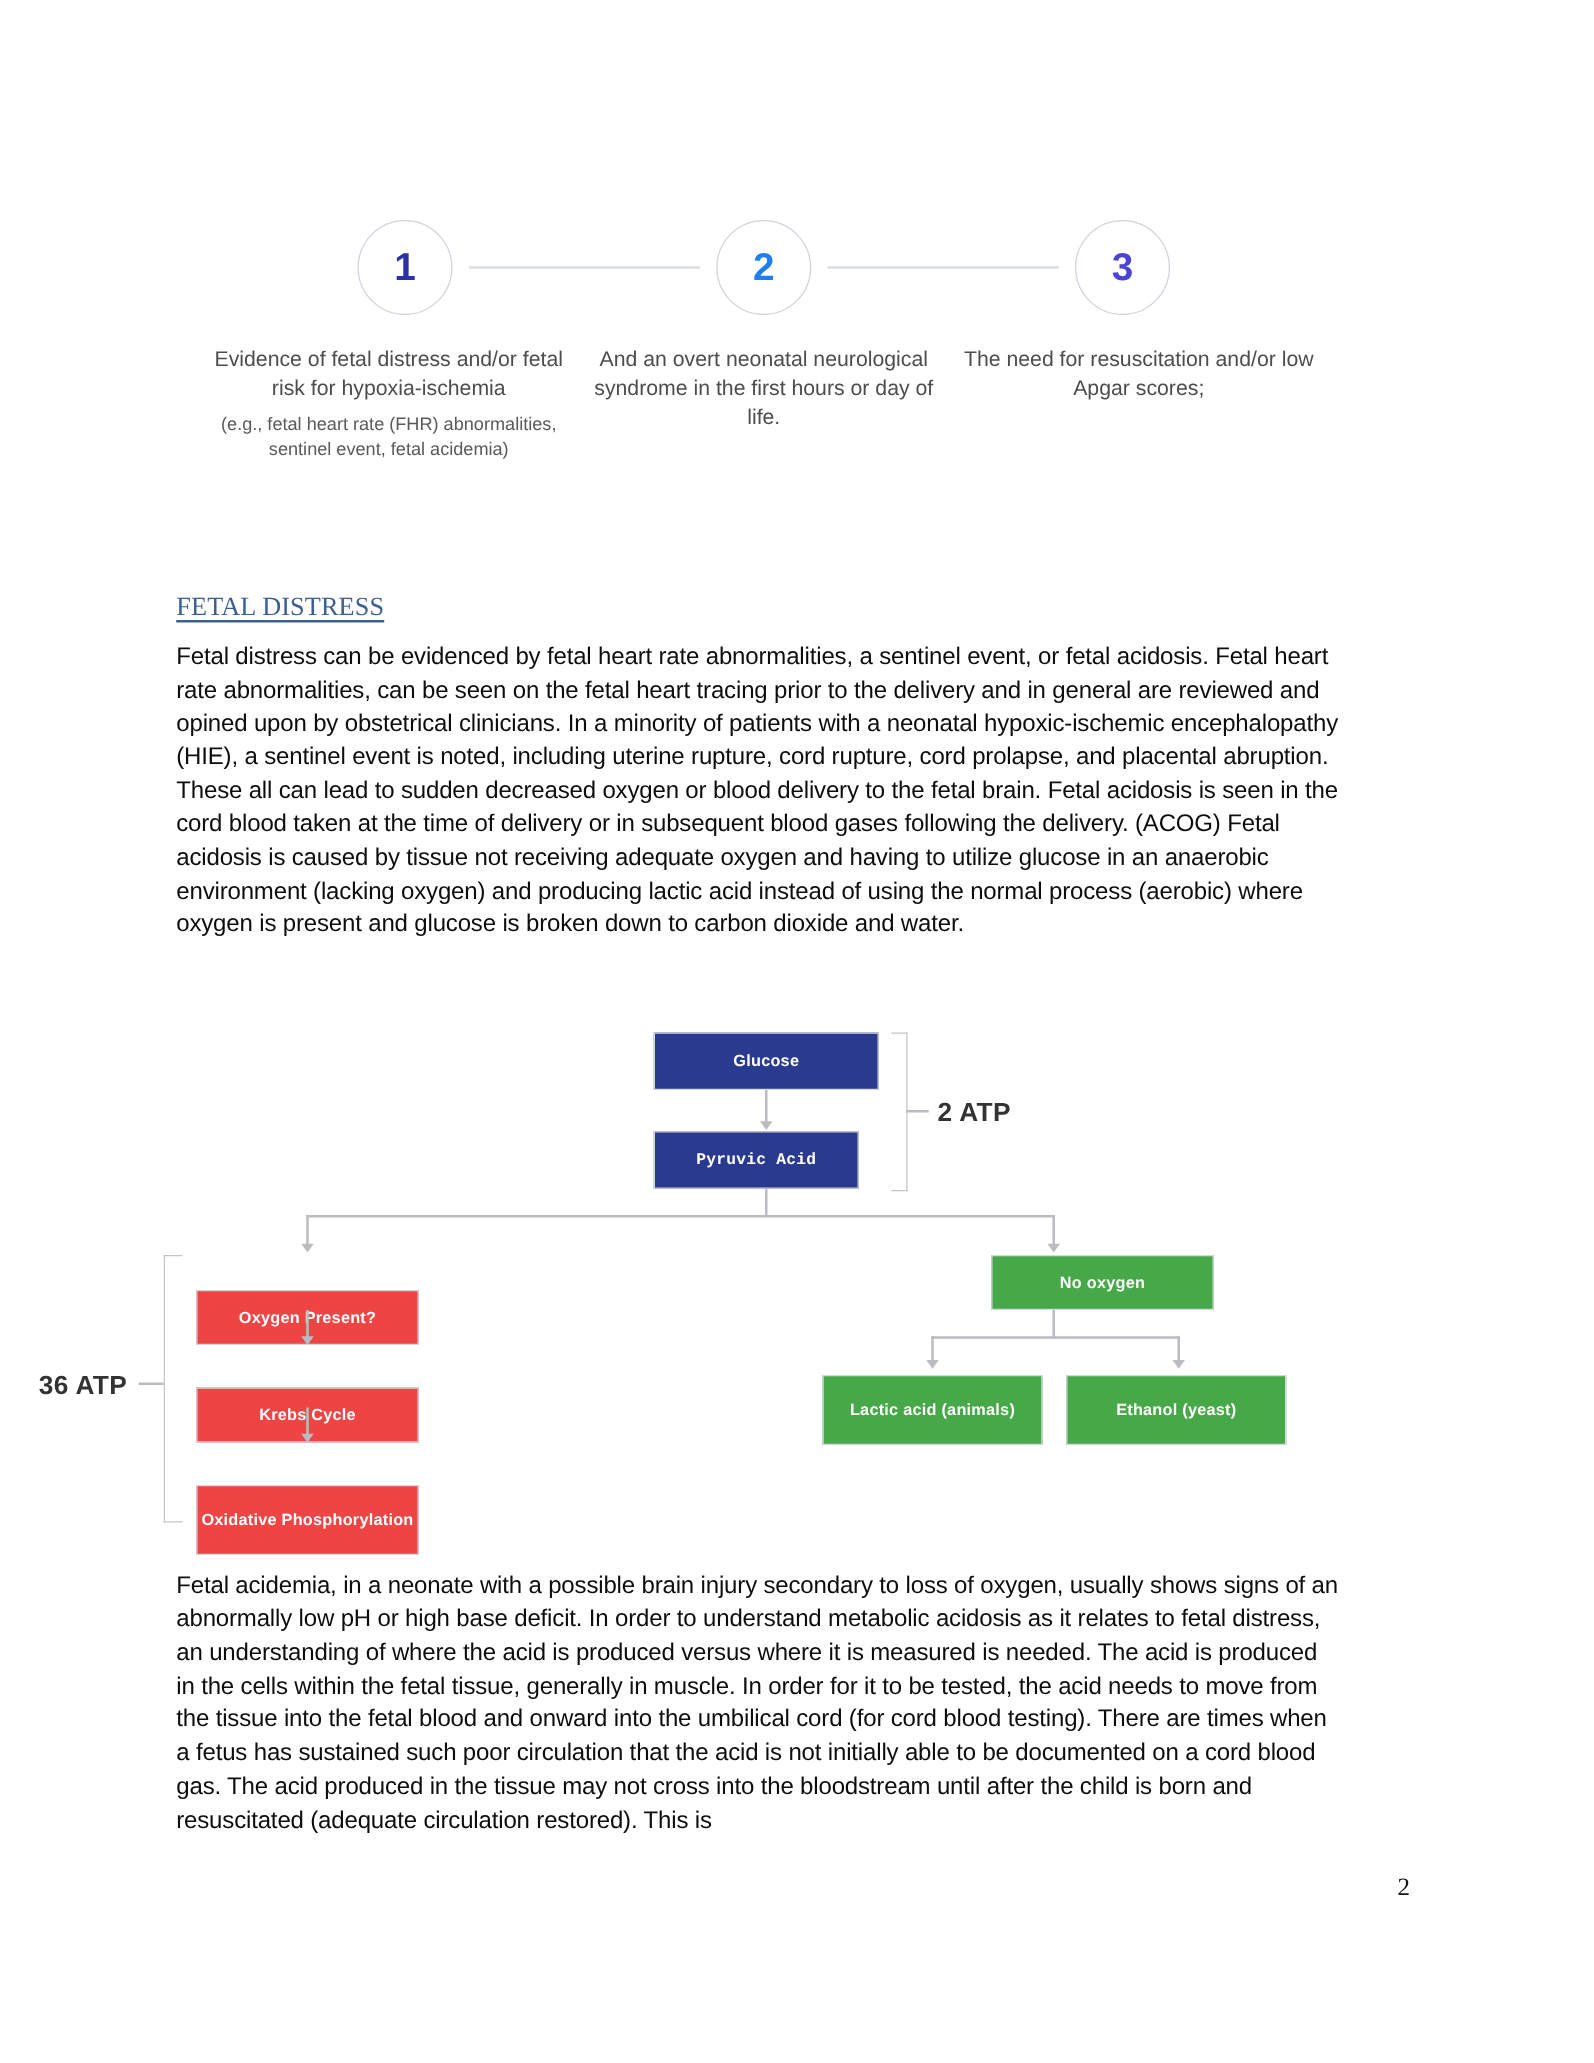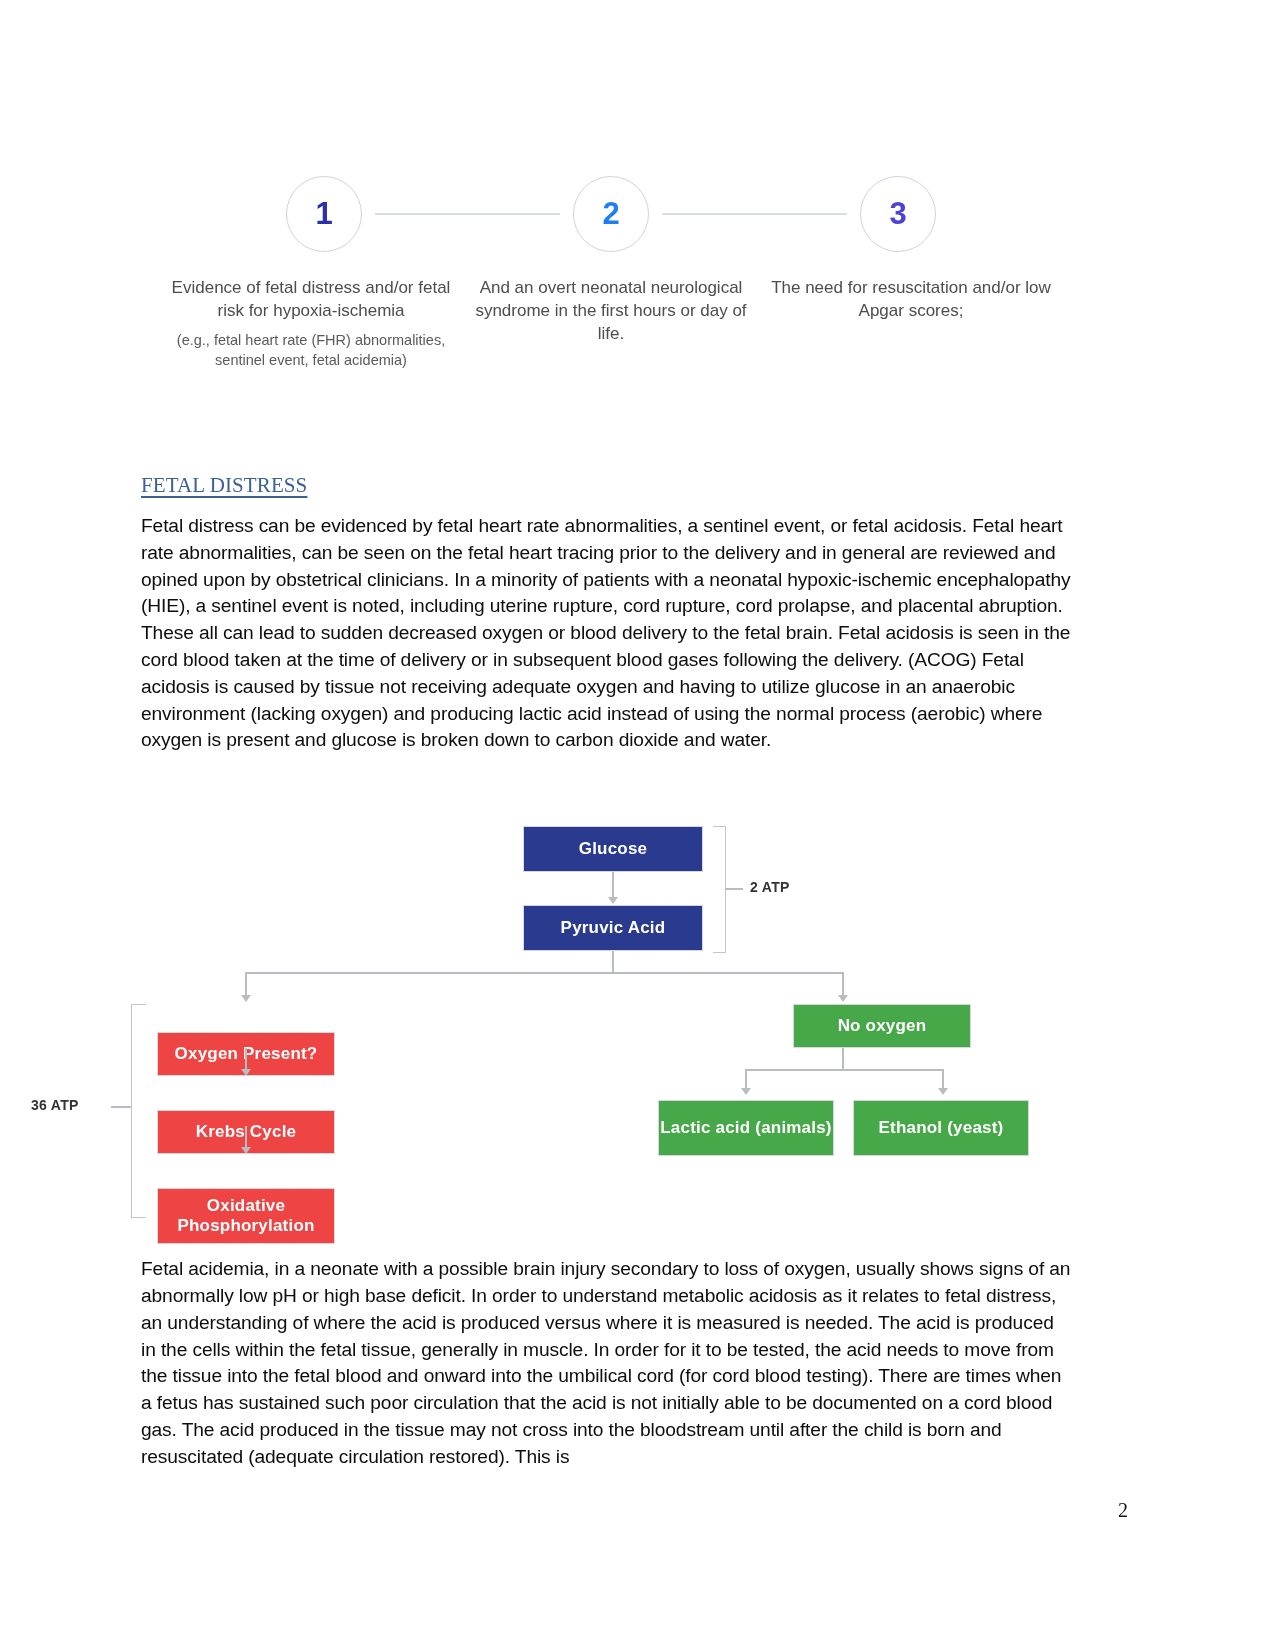--- a/index.html
+++ b/index.html
@@ -129,21 +129,21 @@
   }
   .fbox {
     position: absolute;
     box-sizing: border-box;
     display: flex;
     align-items: center;
     justify-content: center;
     text-align: center;
     color: #ffffff;
     font-family: "Liberation Sans", sans-serif;
-    font-size: 17px;
+    font-size: 13px;
     font-weight: bold;
     line-height: 20px;
     border: 1.5px solid #d5d8dd;
     letter-spacing: 0.2px;
   }
   .navy  { background: #293a8f; }
   .blue  { background: #ef4444; margin-top: 28px; }
   .green { background: #46a848; }
 
   .vline {
@@ -163,21 +163,21 @@
     border-right: 5px solid transparent;
     border-top: 7px solid #b9bcc0;
   }
   .brkt {
     position: absolute;
     border: 1.6px solid #c2c5c9;
   }
   .atp-label {
     position: absolute;
     font-family: "Liberation Sans", sans-serif;
-    font-size: 14px;
+    font-size: 21px;
     font-weight: bold;
     color: #333333;
     letter-spacing: 0.3px;
     white-space: nowrap;
   }
 
   
   .page-number {
     position: absolute;
     right: 147px;
@@ -224,21 +224,21 @@
 
     <p class="para">Fetal distress can be evidenced by fetal heart rate abnormalities, a sentinel event, or fetal acidosis. Fetal heart rate abnormalities, can be seen on the fetal heart tracing prior to the delivery and in general are reviewed and opined upon by obstetrical clinicians. In a minority of patients with a neonatal hypoxic-ischemic encephalopathy (HIE), a sentinel event is noted, including uterine rupture, cord rupture, cord prolapse, and placental abruption. These all can lead to sudden decreased oxygen or blood delivery to the fetal brain.  Fetal acidosis is seen in the cord blood taken at the time of delivery or in subsequent blood gases following the delivery. (ACOG) Fetal acidosis is caused by tissue not receiving adequate oxygen and having to utilize glucose in an anaerobic environment (lacking oxygen) and producing lactic acid instead of using the normal process (aerobic) where oxygen is present and glucose is broken down to carbon dioxide and water.</p>
 
     <div class="flow-wrap">
 
       <div class="fbox navy" style="left:382px; top:12px; width:180px; height:46px;">Glucose</div>
 
       <div class="vline" style="left:471px; top:58px; height:28px;"></div>
       <div class="arrowhead" style="left:467px; top:83px;"></div>
 
-      <div class="fbox navy" style="left:382px; top:91px; width:180px; height:46px;">Pyruvic Acid</div>
+      <div class="fbox navy" style="left:382px; top:91px; width:164px; height:46px;font-family:Liberation Mono, monospace;">Pyruvic Acid</div>
 
       <div class="brkt" style="left:572px; top:12px; width:12px; height:125px;
            border-left:none;"></div>
       <div class="hline" style="left:584px; top:74px; width:18px;"></div>
       <div class="atp-label" style="left:609px; top:65px;">2 ATP</div>
 
       <div class="vline" style="left:471px; top:137px; height:22px;"></div>
       <div class="hline" style="left:104px; top:158px; width:598px;"></div>
 
       <div class="vline" style="left:104px; top:158px; height:26px;"></div>

